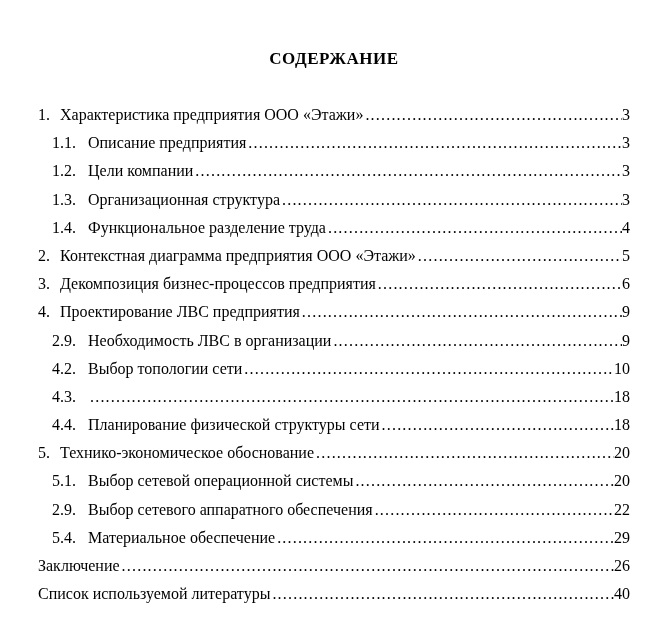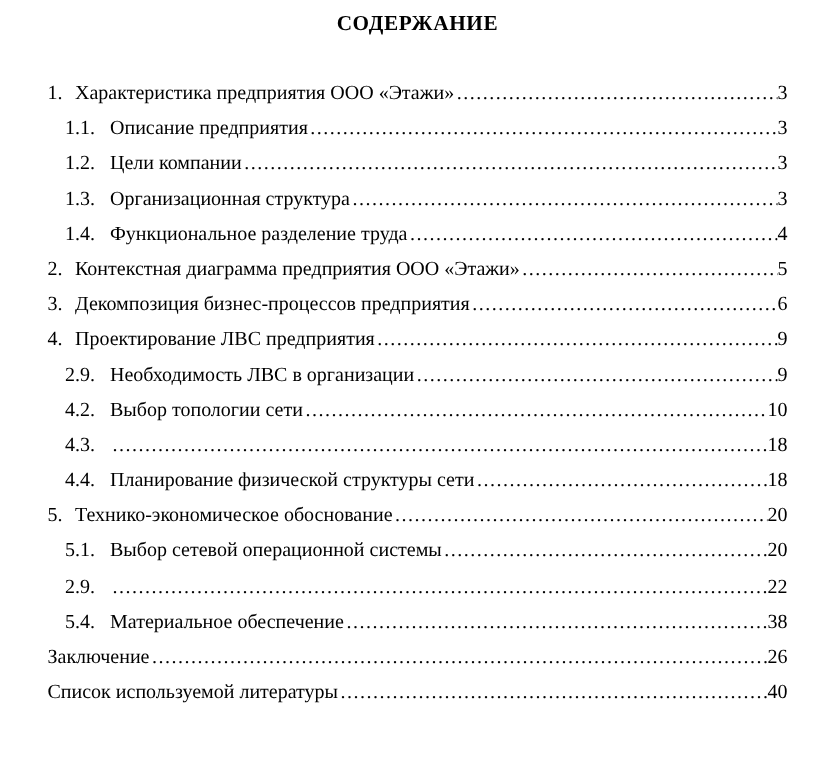--- a/index.html
+++ b/index.html
@@ -13,20 +13,21 @@
     overflow: hidden;
     font-family: "Liberation Serif", "DejaVu Serif", serif;
     color: #000000;
   }
   .page {
     box-sizing: border-box;
     width: 666px;
     height: 497px;
     padding: 5px 36px 0 38px;
     background: #ffffff;
+    margin-top: 40px;
   }
   .toc-title {
     margin: 3px 0 0 0;
     text-align: center;
     font-size: 17px;
     font-weight: bold;
     letter-spacing: 0.5px;
     line-height: 21px;
   }
   .toc {
@@ -151,28 +152,29 @@
     <span class="pagenum">20</span>
   </div>
       <div class="toc-row level-2">
     <span class="num">5.1.</span>
     <span class="label">Выбор сетевой операционной системы</span>
     <span class="leader"></span>
     <span class="pagenum">20</span>
   </div>
       <div class="toc-row level-2">
     <span class="num">2.9.</span>
+    <span class="label">Выбор сетевого аппаратного обеспечения</span>
     <span class="leader"></span>
     <span class="pagenum">22</span>
   </div>
       <div class="toc-row level-2">
     <span class="num">5.4.</span>
     <span class="label">Материальное обеспечение</span>
     <span class="leader"></span>
-    <span class="pagenum">38</span>
+    <span class="pagenum">29</span>
   </div>
       <div class="toc-row level-0">
 
     <span class="label">Заключение</span>
     <span class="leader"></span>
     <span class="pagenum">26</span>
   </div>
       <div class="toc-row level-0">
 
     <span class="label">Список используемой литературы</span>

